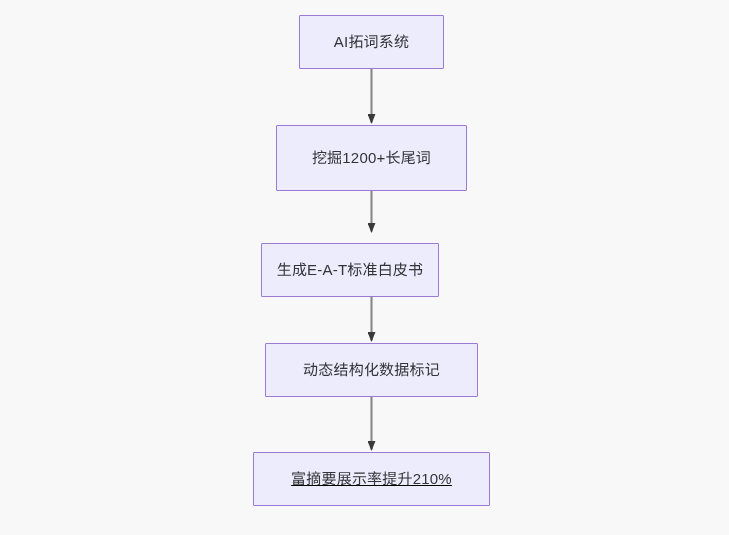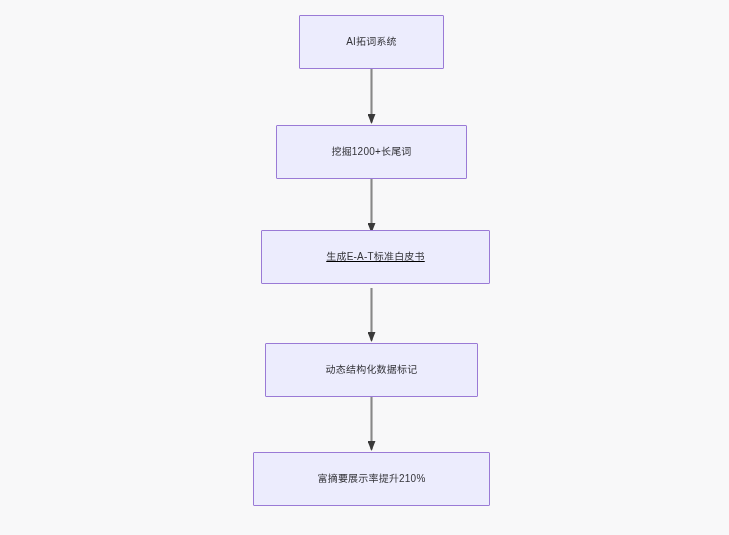--- a/index.html
+++ b/index.html
@@ -28,33 +28,33 @@
     border: 1.6px solid #9a7ad6;
     border-radius: 1px;
     display: flex;
     align-items: center;
     justify-content: center;
     text-align: center;
   }
 
   .node-label {
     color: #333338;
-    font-size: 10px;
+    font-size: 15px;
     line-height: 1.35;
     letter-spacing: 0.2px;
     white-space: nowrap;
     user-select: none;
   }
 
   
   #node-0 { left: 299px; top: 15px;  width: 145px; height: 54px; }
-  #node-1 { left: 276px; top: 125px; width: 191px; height: 54px; }
-  #node-2 { left: 261px; top: 230px; width: 229px; height: 54px; text-decoration: underline; }
+  #node-1 { left: 276px; top: 125px; width: 191px; height: 66px; }
+  #node-2 { left: 261px; top: 243px; width: 178px; height: 54px; }
   #node-3 { left: 265px; top: 343px; width: 213px; height: 54px; text-align: center; }
-  #node-4 { left: 253px; top: 452px; width: 237px; height: 54px; }
+  #node-4 { left: 253px; top: 452px; width: 237px; height: 54px; text-decoration: underline; }
 
   .edge {
     position: absolute;
     left: 0;
     top: 0;
     width: 729px;
     height: 535px;
     pointer-events: none;
     overflow: visible;
   }

